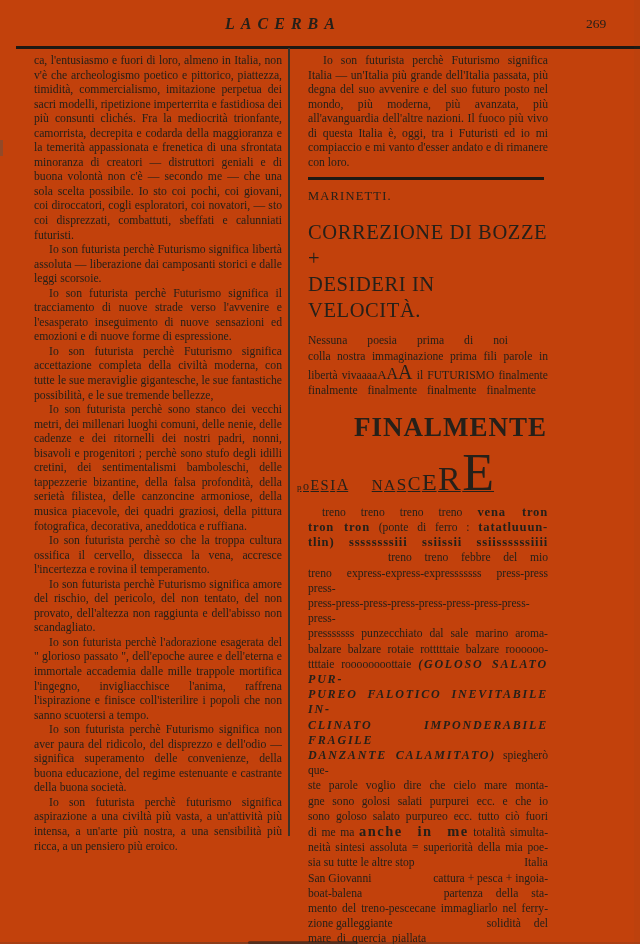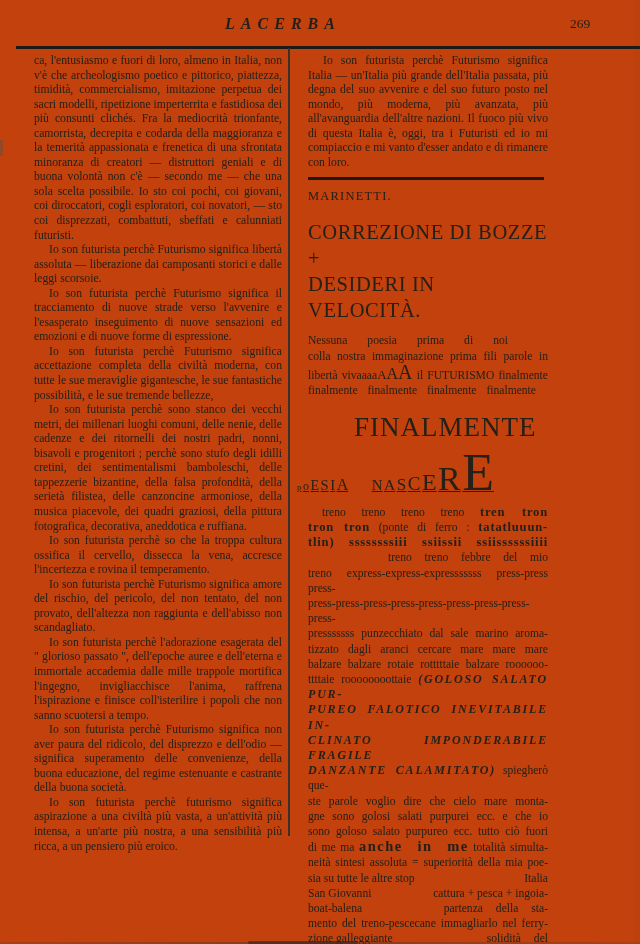--- a/index.html
+++ b/index.html
@@ -8,21 +8,21 @@
     background:#c2410c; overflow:hidden;
     font-family:"Liberation Serif","DejaVu Serif",serif;
     color:#262019;
   }
   
   .journal-title {
     position:absolute; top:15px; left:283px; transform:translateX(-50%);
     font-style:italic; font-weight:700; font-size:16px; letter-spacing:6px;
     white-space:nowrap;
   }
-  .page-number { position:absolute; top:16px; left:570px; font-size:13.5px; }
+  .page-number { position:absolute; top:16px; left:586px; font-size:13.5px; }
   .header-rule { position:absolute; top:46px; left:16px; width:624px; height:3px; background:#1d1914; }
   .column-divider { position:absolute; top:48px; left:288px; width:1.6px; height:788px; background:#39322a; }
 
   
   .left-column  { position:absolute; top:54px; left:34px;  width:248px; }
   .right-column { position:absolute; top:54px; left:308px; width:240px; }
 
   .left-column p, .intro-para p {
     margin:0; text-align:justify; text-indent:15px;
     font-size:11.7px; line-height:14.55px;
@@ -31,21 +31,21 @@
 
   
   .section-rule { margin-top:7px; width:236px; height:3px; background:#1d1914; }
   .author-byline { margin-top:9px; font-size:12.5px; letter-spacing:1.2px; }
   .article-title { margin-top:15px; font-size:20.5px; line-height:26px; letter-spacing:0.6px; font-weight:400; }
 
   .manifesto-intro { margin-top:10px; }
   .manifesto-intro .pline { line-height:15.6px; }
 
   .finalmente-heading {
-    margin:13px 0 0 46px; font-size:27px; font-weight:400; letter-spacing:1px;
+    margin:13px 0 0 46px; font-size:27px; font-weight:700; letter-spacing:1px;
     width:fit-content;
   }
   .nascere-block { margin-left:-11px; margin-top:0;text-decoration:underline; }
   .nascere-block .pline span { margin-right:1.5px; }
 
   .poem-body { margin-top:3px; }
 
   
   .pline { font-size:11.6px; line-height:15.2px; min-height:15.2px; }
   .pline.j { text-align:justify; text-align-last:justify; }
@@ -109,28 +109,27 @@
         <div class="pline j" style="width: 200px;"><span class="seg-n">Nessuna poesia prima di noi</span></div>
         <div class="pline j"><span class="seg-n">colla nostra immaginazione prima fili parole in</span></div>
         <div class="pline j"><span class="seg-n">libertà vivaaaa</span><span class="seg-a1">A</span><span class="seg-a2">A</span><span class="seg-a3">A</span><span class="seg-n"> il FUTURISMO finalmente</span></div>
         <div class="pline l" style="word-spacing: 7px;"><span class="seg-n">finalmente finalmente finalmente finalmente</span></div>
       </div>
     <div class="finalmente-heading">FINALMENTE</div>
     <div class="nascere-block">
         <div class="pline l" style="line-height: normal;"><span class="seg-z1">p</span><span class="seg-z2">o</span><span class="seg-z3">E</span><span class="seg-z4">S</span><span class="seg-z5">I</span><span class="seg-z6">A</span><span class="seg-n1 seg-gapL">N</span><span class="seg-n2">A</span><span class="seg-n3">S</span><span class="seg-n4">C</span><span class="seg-n5">E</span><span class="seg-n6">R</span><span class="seg-n7">E</span></div>
       </div>
     <div class="poem-body">
-        <div class="pline j" style="padding-left: 14px;"><span class="seg-n">treno treno treno treno </span><span class="seg-b">tren tron</span></div>
+        <div class="pline j" style="padding-left: 14px;"><span class="seg-n">treno treno treno treno </span><span class="seg-b">vena tron</span></div>
         <div class="pline j"><span class="seg-b">tron tron</span><span class="seg-n"> (ponte di ferro : </span><span class="seg-b">tatatluuun-</span></div>
         <div class="pline j"><span class="seg-b">tlin) ssssssssiii ssiissii ssiissssssiiii</span></div>
         <div class="pline j" style="padding-left: 80px;"><span class="seg-n">treno treno febbre del mio</span></div>
         <div class="pline j"><span class="seg-n">treno express-express-expresssssss press-press press-</span></div>
         <div class="pline j"><span class="seg-n">press-press-press-press-press-press-press-press-press-</span></div>
         <div class="pline j"><span class="seg-n">presssssss punzecchiato dal sale marino aroma-</span></div>
-        <div class="pline j"><span class="seg-n">tizzato dagli aranci cercare mare mare mare</span></div>
         <div class="pline j"><span class="seg-n">balzare balzare rotaie rotttttaie balzare roooooo-</span></div>
         <div class="pline j"><span class="seg-n">ttttaie roooooooottaie </span><span class="seg-bi">(GOLOSO SALATO PUR-</span></div>
         <div class="pline j"><span class="seg-bi">PUREO FALOTICO INEVITABILE IN-</span></div>
         <div class="pline j"><span class="seg-bi">CLINATO IMPONDERABILE FRAGILE</span></div>
         <div class="pline j"><span class="seg-bi">DANZANTE CALAMITATO)</span><span class="seg-n"> spiegherò que-</span></div>
         <div class="pline j"><span class="seg-n">ste parole voglio dire che cielo mare monta-</span></div>
         <div class="pline j"><span class="seg-n">gne sono golosi salati purpurei ecc. e che io</span></div>
         <div class="pline j"><span class="seg-n">sono goloso salato purpureo ecc. tutto ciò fuori</span></div>
         <div class="pline j"><span class="seg-n">di me ma </span><span class="seg-aim">anche in me</span><span class="seg-n"> totalità simulta-</span></div>
         <div class="pline j"><span class="seg-n">neità sintesi assoluta = superiorità della mia poe-</span></div>

